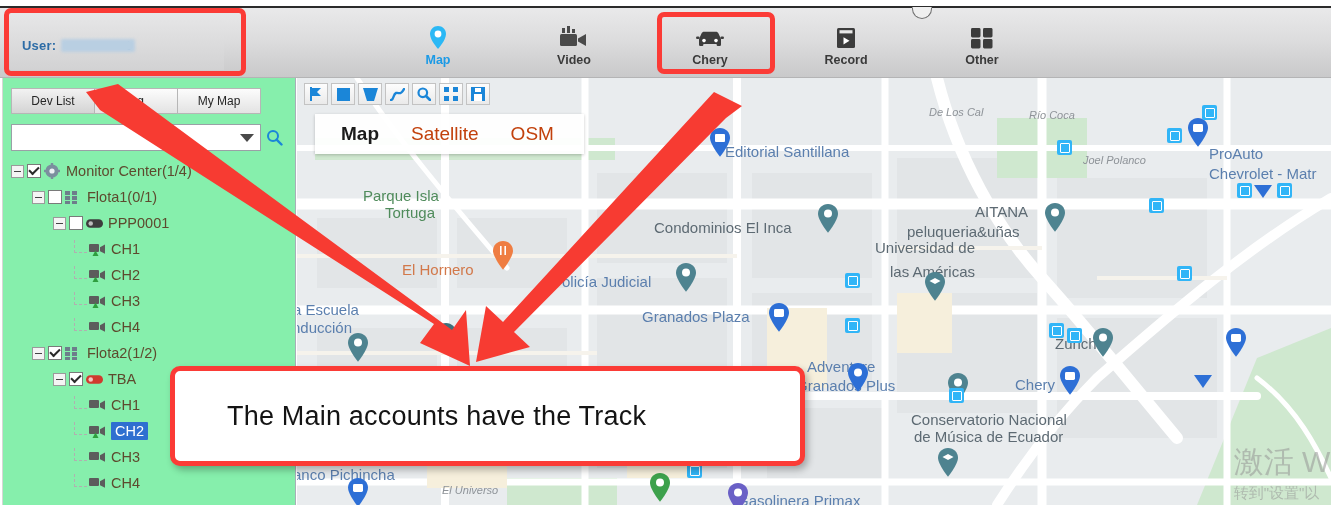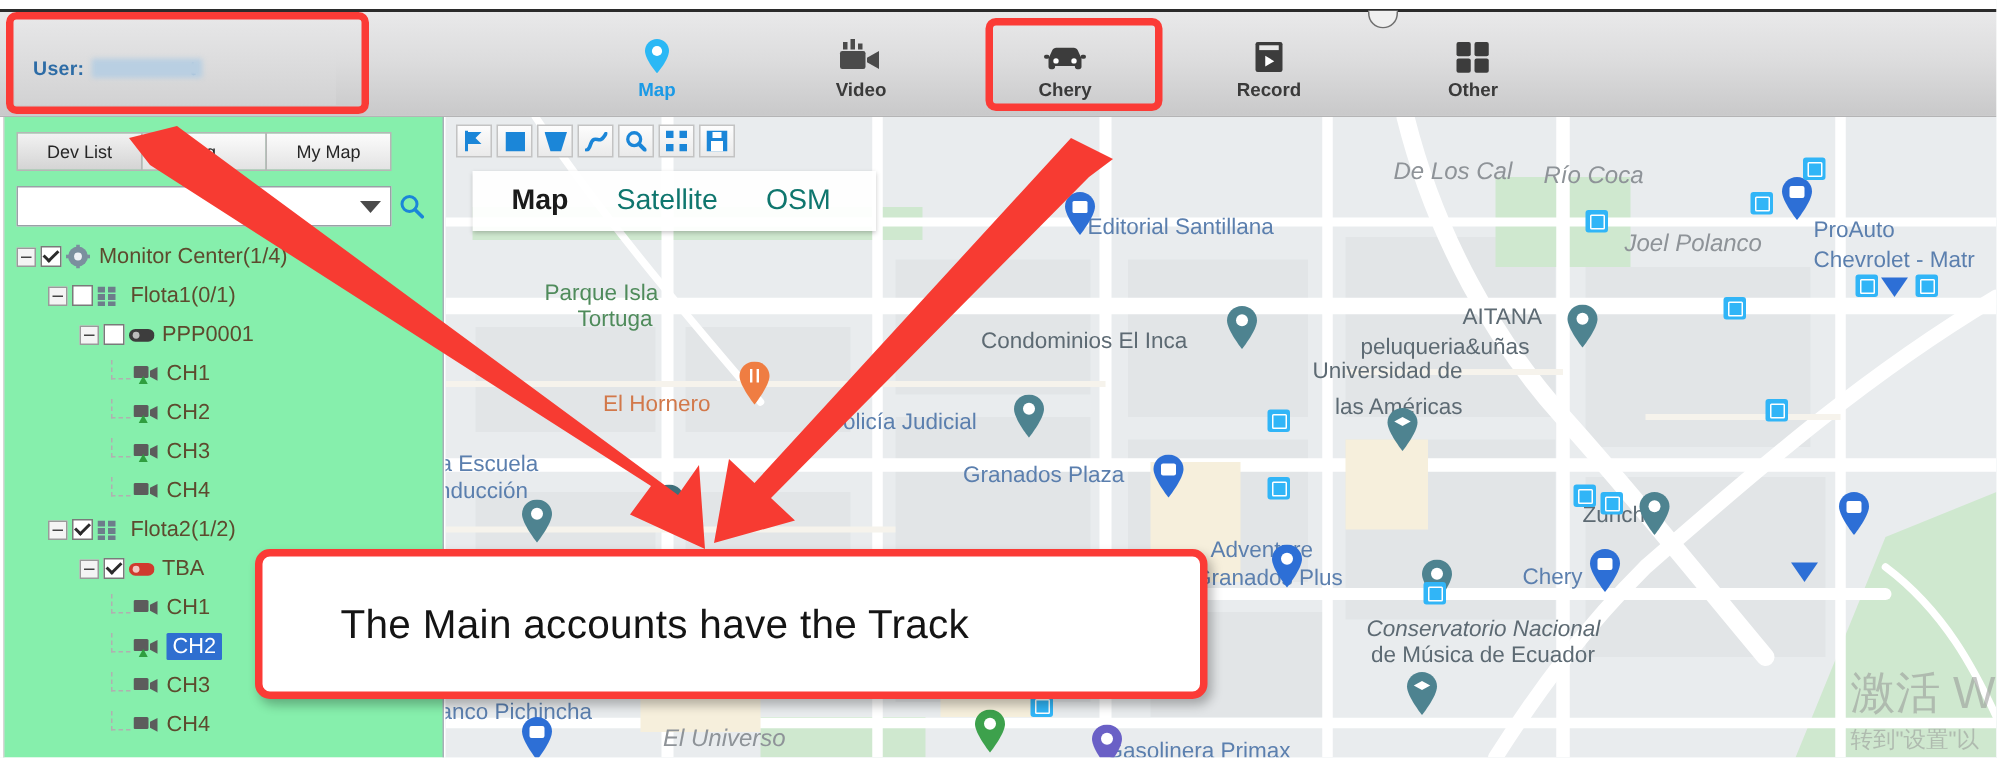--- a/index.html
+++ b/index.html
@@ -112,30 +112,30 @@
   .mtb {
     width: 24px; height: 22px; background: linear-gradient(to bottom,#fdfdfd,#eaeaea);
     border: 1px solid #c3c3c3; display: flex; align-items: center; justify-content: center;
   }
   .maptype {
     position: absolute; left: 18px; top: 36px; z-index: 30;
     display: flex; align-items: center; height: 40px;
     background: rgba(255,255,255,.93); padding: 0 14px 0 10px;
     box-shadow: 0 1px 3px rgba(0,0,0,.22);
   }
-  .mt { font-size: 19px; color: #0f766e; padding: 0 16px; }
+  .mt { font-size: 19px; color: #c2410c; padding: 0 16px; }
   .mt.active { color: #1b1b1b; font-weight: bold; }
 
   
   .map-canvas { position: absolute; inset: 0; }
   .mlabel { position: absolute; font-size: 15px; color: #5d6a73; white-space: nowrap; line-height: 1.12; }
   .mlabel.poi { color: #5b7fae; }
   .mlabel.park { color: #4f8b5b; }
   .mlabel.food { color: #d2784a; }
-  .mlabel.street { color: #8e9398; font-size: 16px; font-style: italic; }
+  .mlabel.street { color: #8e9398; font-size: 11px; font-style: italic; }
   .pin { position: absolute; width: 22px; height: 29px; }
   .sq { position: absolute; width: 15px; height: 15px; background: #31b5f7; border-radius: 2px;
         display:flex; align-items:center; justify-content:center; }
   .sq::after { content:""; width:8px; height:8px; border:1.4px solid #fff; border-radius:1px; }
 
   
   .ann-box {
     position: absolute; border: 5px solid #fb3b36; border-radius: 7px;
     pointer-events: none; z-index: 50;
   }
@@ -518,21 +518,21 @@
         <div class="mlabel" style="left: 610px; top: 146px;">peluqueria&amp;uñas</div>
         <div class="mlabel" style="left: 578px; top: 162px;">Universidad de</div>
         <div class="mlabel" style="left: 593px; top: 186px;">las Américas</div>
         <div class="mlabel street" style="left: 732px; top: 31px;">Río Coca</div>
         <div class="mlabel street" style="left: 786px; top: 76px;">Joel Polanco</div>
         <div class="mlabel street" style="left: 632px; top: 28px;">De Los Cal</div>
         <div class="mlabel poi" style="left: 912px; top: 68px;">ProAuto</div>
         <div class="mlabel poi" style="left: 912px; top: 88px;">Chevrolet - Matr</div>
         <div class="mlabel" style="left: 758px; top: 258px;">Zurich</div>
         <div class="mlabel poi" style="left: 718px; top: 299px;">Chery</div>
-        <div class="mlabel" style="left: 614px; top: 334px; font-style: italic;">Conservatorio Nacional</div>
+        <div class="mlabel" style="left: 614px; top: 334px;">Conservatorio Nacional</div>
         <div class="mlabel" style="left: 617px; top: 351px;">de Música de Ecuador</div>
         <div class="mlabel poi" style="left: -4px; top: 389px;">anco Pichincha</div>
         <div class="mlabel street" style="left: 145px; top: 406px;">El Universo</div>
         <div class="mlabel poi" style="left: 440px; top: 415px;">Gasolinera Primax</div>
       </div>
 
     <div>
       <svg class="pin" style="left:412px;top:50px">
           <path d="M11 0C5.4 0 1 4.3 1 9.7c0 6.6 10 19 10 19s10-12.4 10-19C21 4.3 16.6 0 11 0z" fill="#2d6fd6"></path>
           <rect x="6" y="6" width="10" height="8" rx="1" fill="#fff"></rect>

